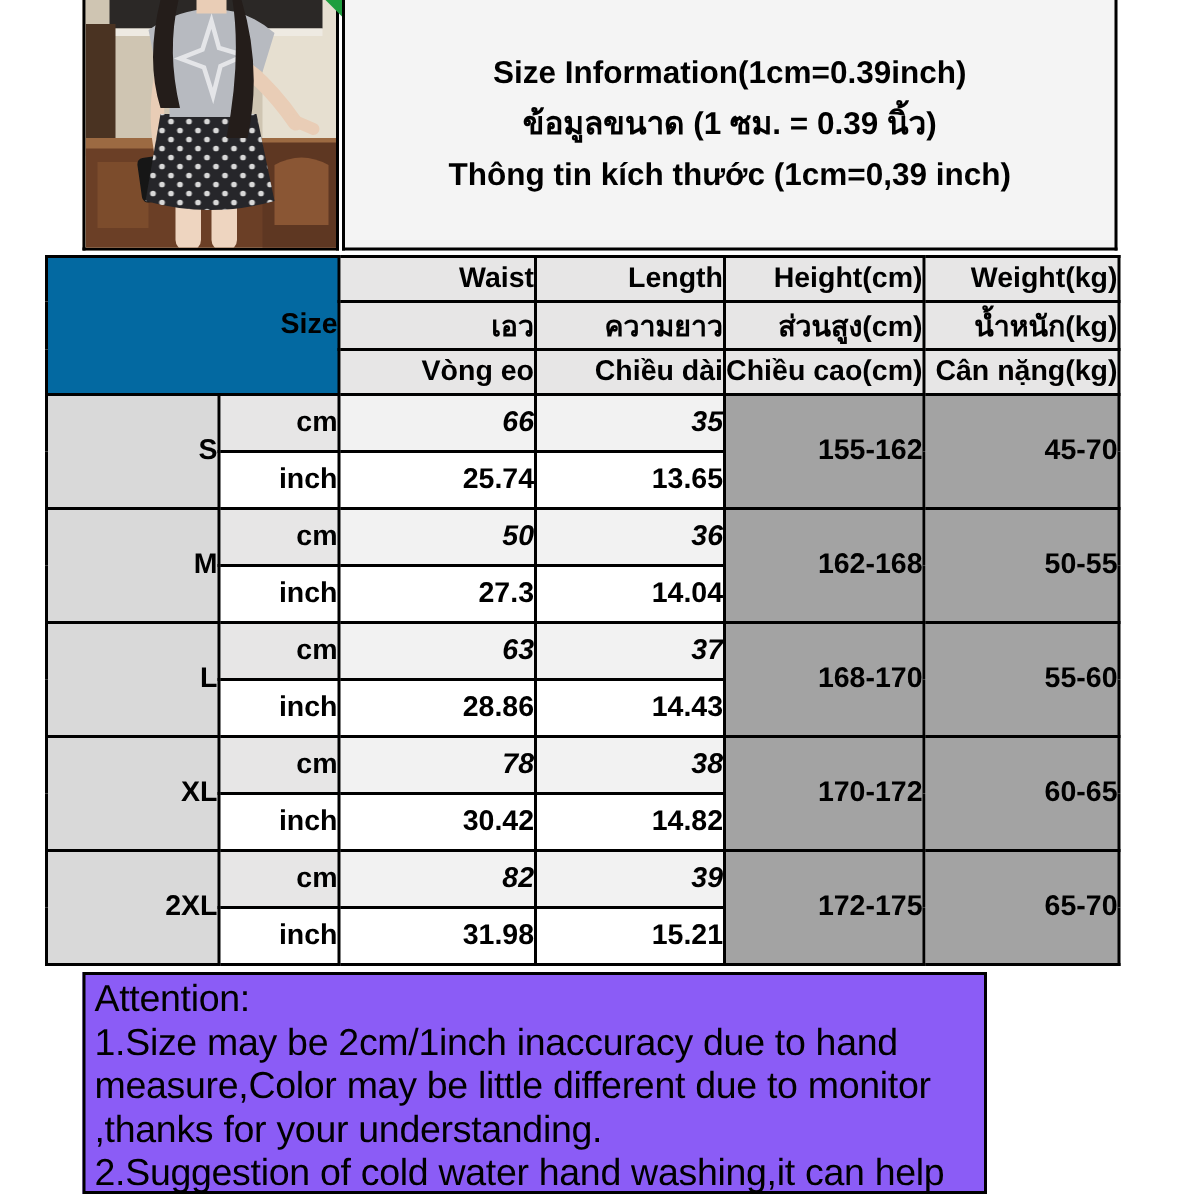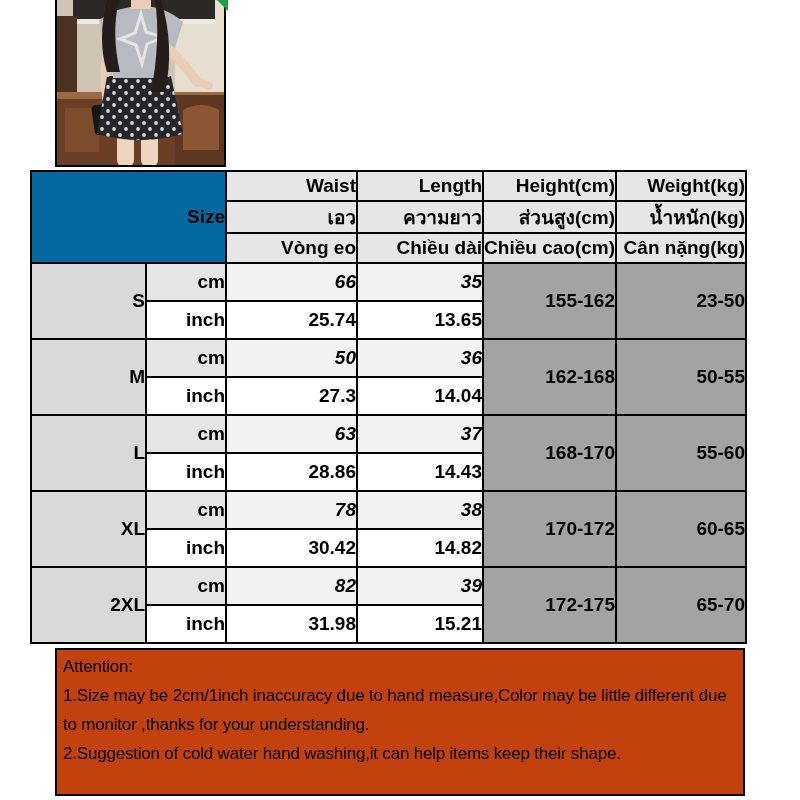--- a/index.html
+++ b/index.html
@@ -49,24 +49,24 @@
   td.hdr{background:#e7e6e6;}
   td.size-cell{background:#d9d9d9;font-size:20px;}
   td.unit-cm{background:#e7e6e6;font-size:18px;}
   td.unit-inch{background:#ffffff;font-size:18px;}
   td.val-cm{background:#f2f2f2;font-style:italic;}
   td.val-inch{background:#ffffff;}
   td.range-cell{background:#a3a3a3;}
 
   
   .attention-box{
-    position:absolute;left:55px;top:648px;width:690px;height:148px;
-    border:2px solid #000;box-sizing:border-box;background:#c2410c;
+    position:absolute;left:55px;top:648px;width:603px;height:148px;
+    border:2px solid #000;box-sizing:border-box;background:#8b5cf6;
     padding:2px 6px 0 6px;
-    font-size:17px;line-height:29px;font-weight:400;
+    font-size:25px;line-height:29px;font-weight:400;
     letter-spacing:-0.2px;
   }
   .attention-box p{margin:0;}
 </style>
 </head>
 <body>
 
 <div class="canvas">
 
   <div class="photo-box">
@@ -111,20 +111,25 @@
 
       <rect x="74" y="0" width="20" height="9" fill="#e9cdb6"></rect>
 
       <path d="M50 0 Q40 40 50 72 L63 72 Q54 34 62 0 Z" fill="#241d1a"></path>
       <path d="M104 0 Q118 46 108 92 L94 92 Q104 40 98 0 Z" fill="#241d1a"></path>
     </svg>
   </div>
 
   <div class="corner-flag"></div>
 
+  <div class="title-box">
+    <div class="t-line">Size Information(1cm=0.39inch)</div>
+    <div class="t-line">ข้อมูลขนาด (1 ซม. = 0.39 นิ้ว)</div>
+    <div class="t-line">Thông tin kích thước (1cm=0,39 inch)</div>
+  </div>
 
   <table class="size-table">
     <colgroup>
       <col style="width:115px">
         <col style="width:80px">
         <col style="width:131px">
       <col style="width:126px">
         <col style="width:133px">
         <col style="width:130px">
     </colgroup>
@@ -148,21 +153,21 @@
         <td class="hdr">Chiều cao(cm)</td>
         <td class="hdr">Cân nặng(kg)</td>
       </tr>
 
       <tr class="body-row">
         <td class="size-cell" rowspan="2">S</td>
         <td class="unit-cm">cm</td>
         <td class="val-cm">66</td>
         <td class="val-cm">35</td>
         <td class="range-cell" rowspan="2">155-162</td>
-        <td class="range-cell" rowspan="2">23-50</td>
+        <td class="range-cell" rowspan="2">45-70</td>
       </tr>
       <tr class="body-row">
         <td class="unit-inch">inch</td>
         <td class="val-inch">25.74</td>
         <td class="val-inch">13.65</td>
       </tr>
 
       <tr class="body-row">
         <td class="size-cell" rowspan="2">M</td>
         <td class="unit-cm">cm</td>

